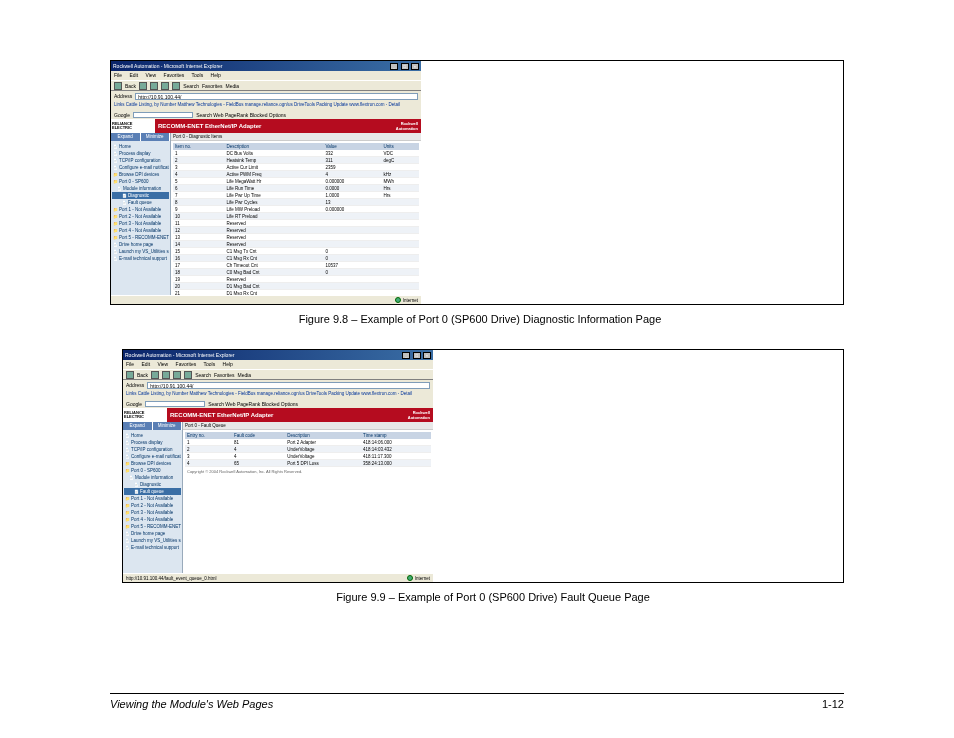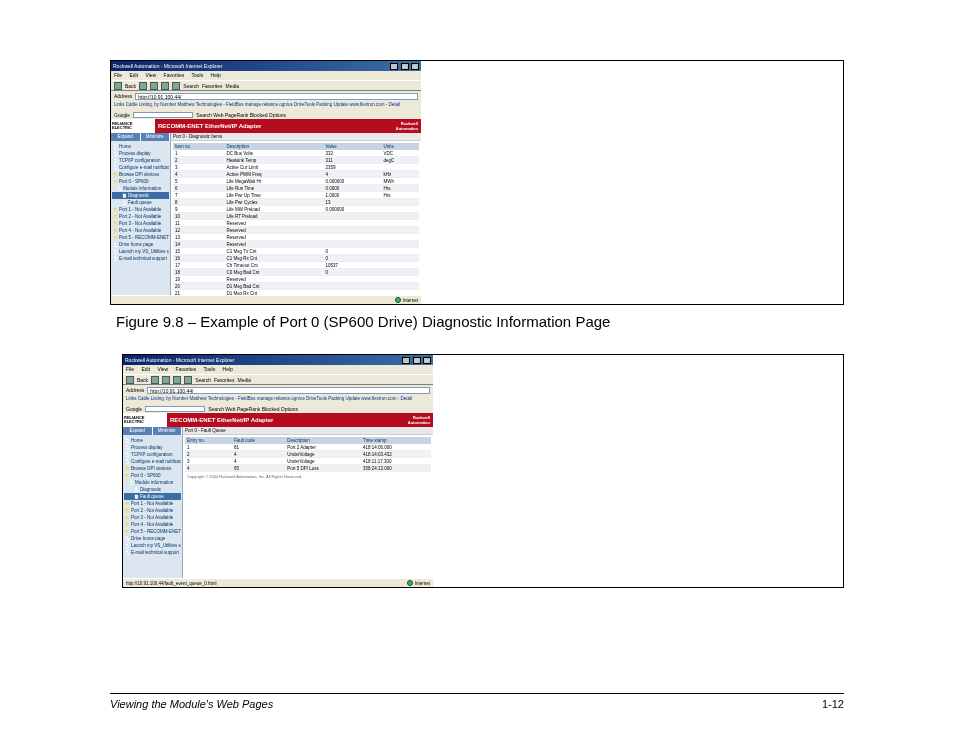--- a/index.html
+++ b/index.html
@@ -42,21 +42,21 @@
   .tbl { width:100%; border-collapse:collapse; font-size:4.5px; }
   .tbl th { background:#c8d4e4; text-align:left; padding:1px 2px; font-weight:normal; color:#003366;}
   .tbl td { padding:0.5px 2px; border-bottom:1px solid #eee; }
   .tbl tr:nth-child(even) td { background:#eef2f7; }
   .content-scroll { flex:1; overflow:hidden; padding:2px; }
   .copyright { font-size:4px; color:#666; padding:2px; }
   .ie-status { height:9px; background:#ece9d8; border-top:1px solid #fff; display:flex; align-items:center; padding:0 3px; font-size:4.5px; }
   .ie-status .s1 { flex:1; }
   .ie-status .s2 { display:flex; align-items:center; gap:2px;}
   .ie-status .glb { width:6px; height:6px; background:#4a7; border-radius:50%; border:1px solid #060;}
-  .caption { font-size: 15px; font-family: Arial, sans-serif; text-align: left; margin-bottom: 24px; padding-left: 6px; }
+  .caption { font-size: 11px; font-family: Arial, sans-serif; text-align: center; margin-bottom: 24px; padding-left: 6px; }
   .footer { position:absolute; bottom: 28px; left: 110px; right: 110px; border-top: 1px solid #000; padding-top: 4px; display:flex; justify-content:space-between; font-size:11px; }
   .footer .ft { font-style: italic; font-family: Arial, sans-serif;}
   .footer .pn { font-family: Arial, sans-serif; }
 </style>
 </head>
 <body>
 
 <div class="page">
 
   <div class="screenshot-frame">
@@ -417,18 +417,19 @@
       </div>
       <div class="ie-status">
         <div class="s1">http://10.91.100.44/fault_event_queue_0.html</div>
         <div class="s2">
             <span class="glb"></span>
             <span>Internet</span>
           </div>
       </div>
     </div>
   </div>
+  <div class="caption" style="padding-left:32px;">Figure 9.9 – Example of Port 0 (SP600 Drive) Fault Queue Page</div>
 
   <div class="footer">
     <span class="ft">Viewing the Module's Web Pages</span>
     <span class="pn">1-12</span>
   </div>
 </div>
 
 </body></html>

